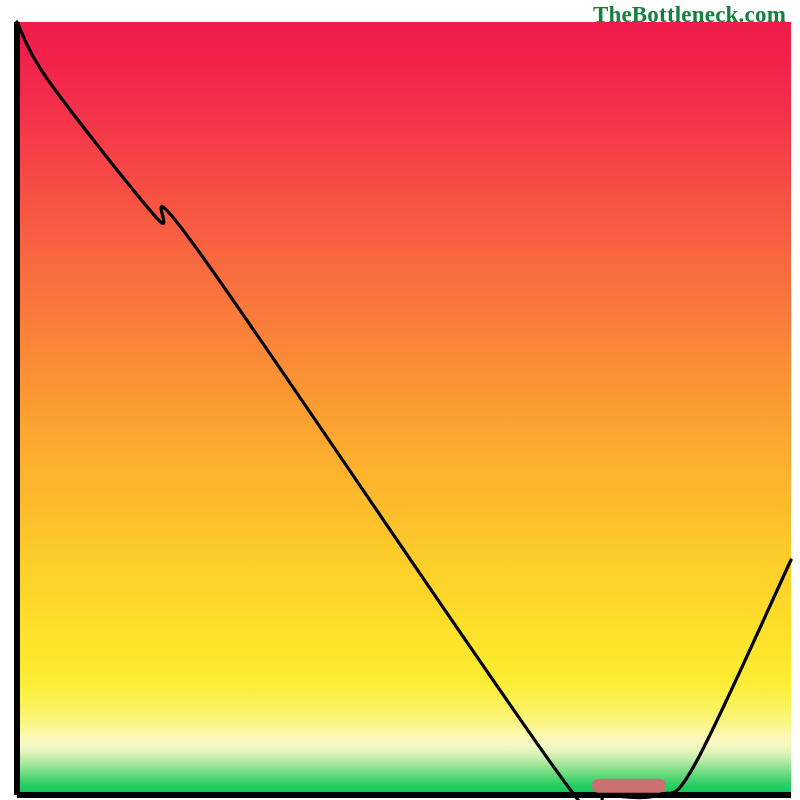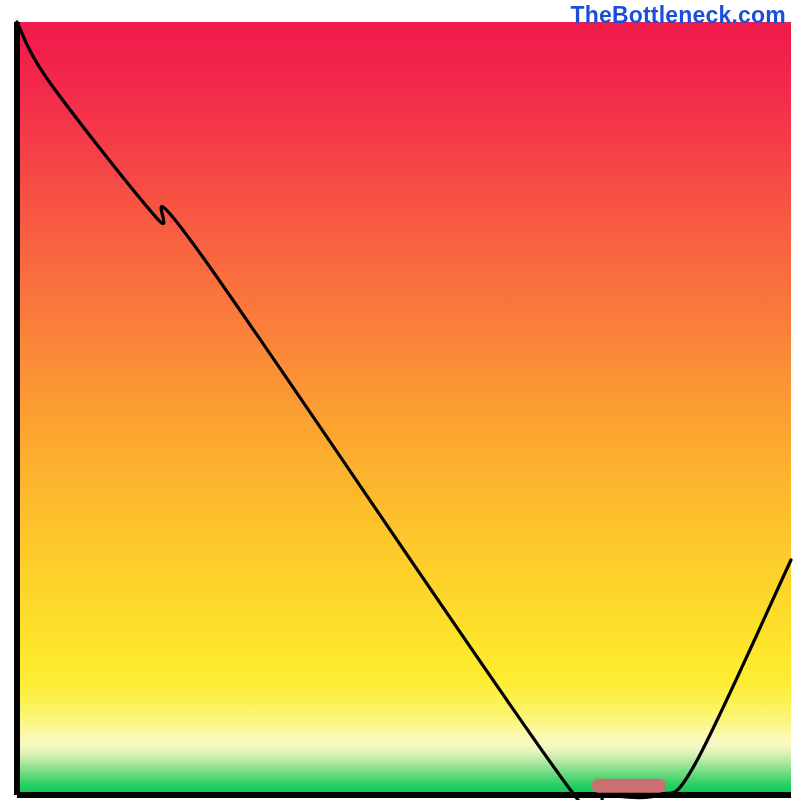--- a/index.html
+++ b/index.html
@@ -12,24 +12,24 @@
   }
   .wrap {
     position: relative;
     width: 800px;
     height: 800px;
   }
   .watermark {
     position: absolute;
     top: 2px;
     right: 14px;
-    font-family: Liberation Sans, sans-serif;
+    font-family: Liberation Serif, serif;
     font-size: 23px;
     font-weight: 600;
-    color: #1d4ed8;
+    color: #15803d;
     letter-spacing: 0.2px;
     z-index: 5;
   }
   svg {
     display: block;
   }
 </style>
 </head>
 <body>
 

